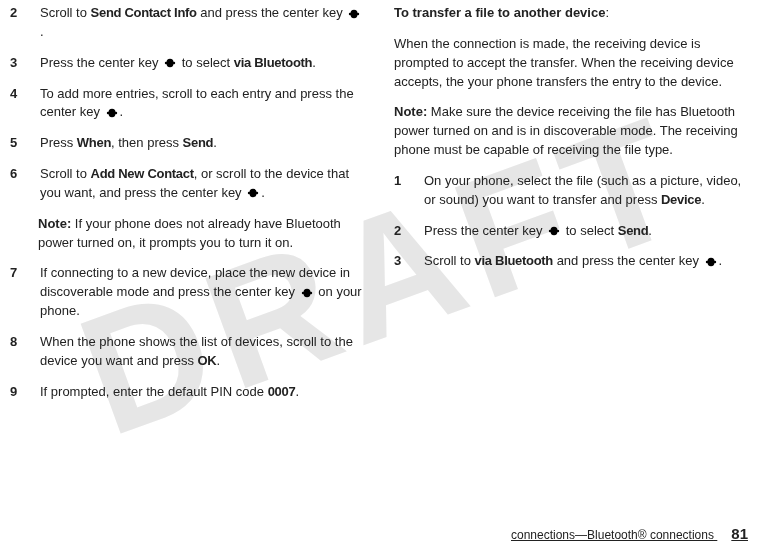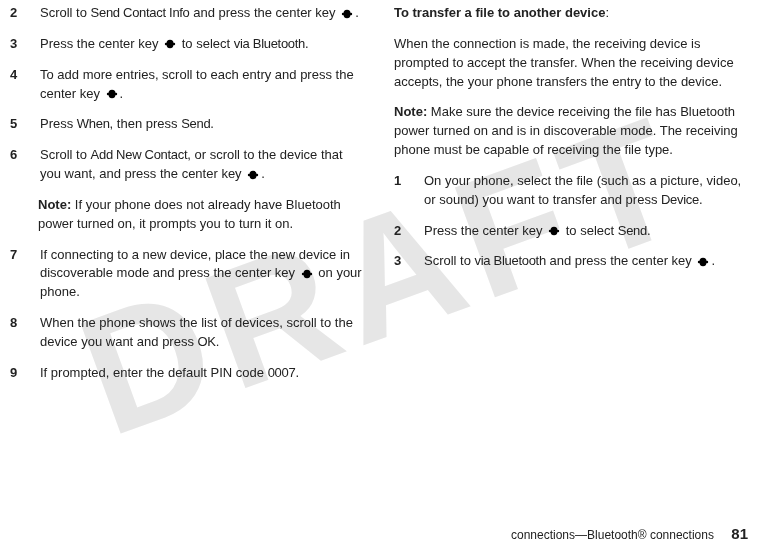--- a/index.html
+++ b/index.html
@@ -58,37 +58,38 @@
   .indent {
     margin-left: 28px;
     line-height: 1.45;
   }
   .para {
     line-height: 1.45;
   }
   .cond {
     font-family: "Arial Narrow", Arial, sans-serif;
     font-stretch: condensed;
-    font-weight: normal;
+    font-weight: bold;
     letter-spacing: -0.3px;
   }
   .bold {
     font-weight: bold;
   }
   .key-icon {
     display: inline-block;
     vertical-align: middle;
     line-height: 0;
     margin: 0 1px;
   }
   .footer {
     position: absolute;
     bottom: 8px;
     right: 20px;
     font-size: 12px;
+    text-decoration: underline;
   }
   .footer .pn {
     font-weight: bold;
     font-size: 15px;
     margin-left: 14px;
   }
 </style>
 </head>
 <body>
 

